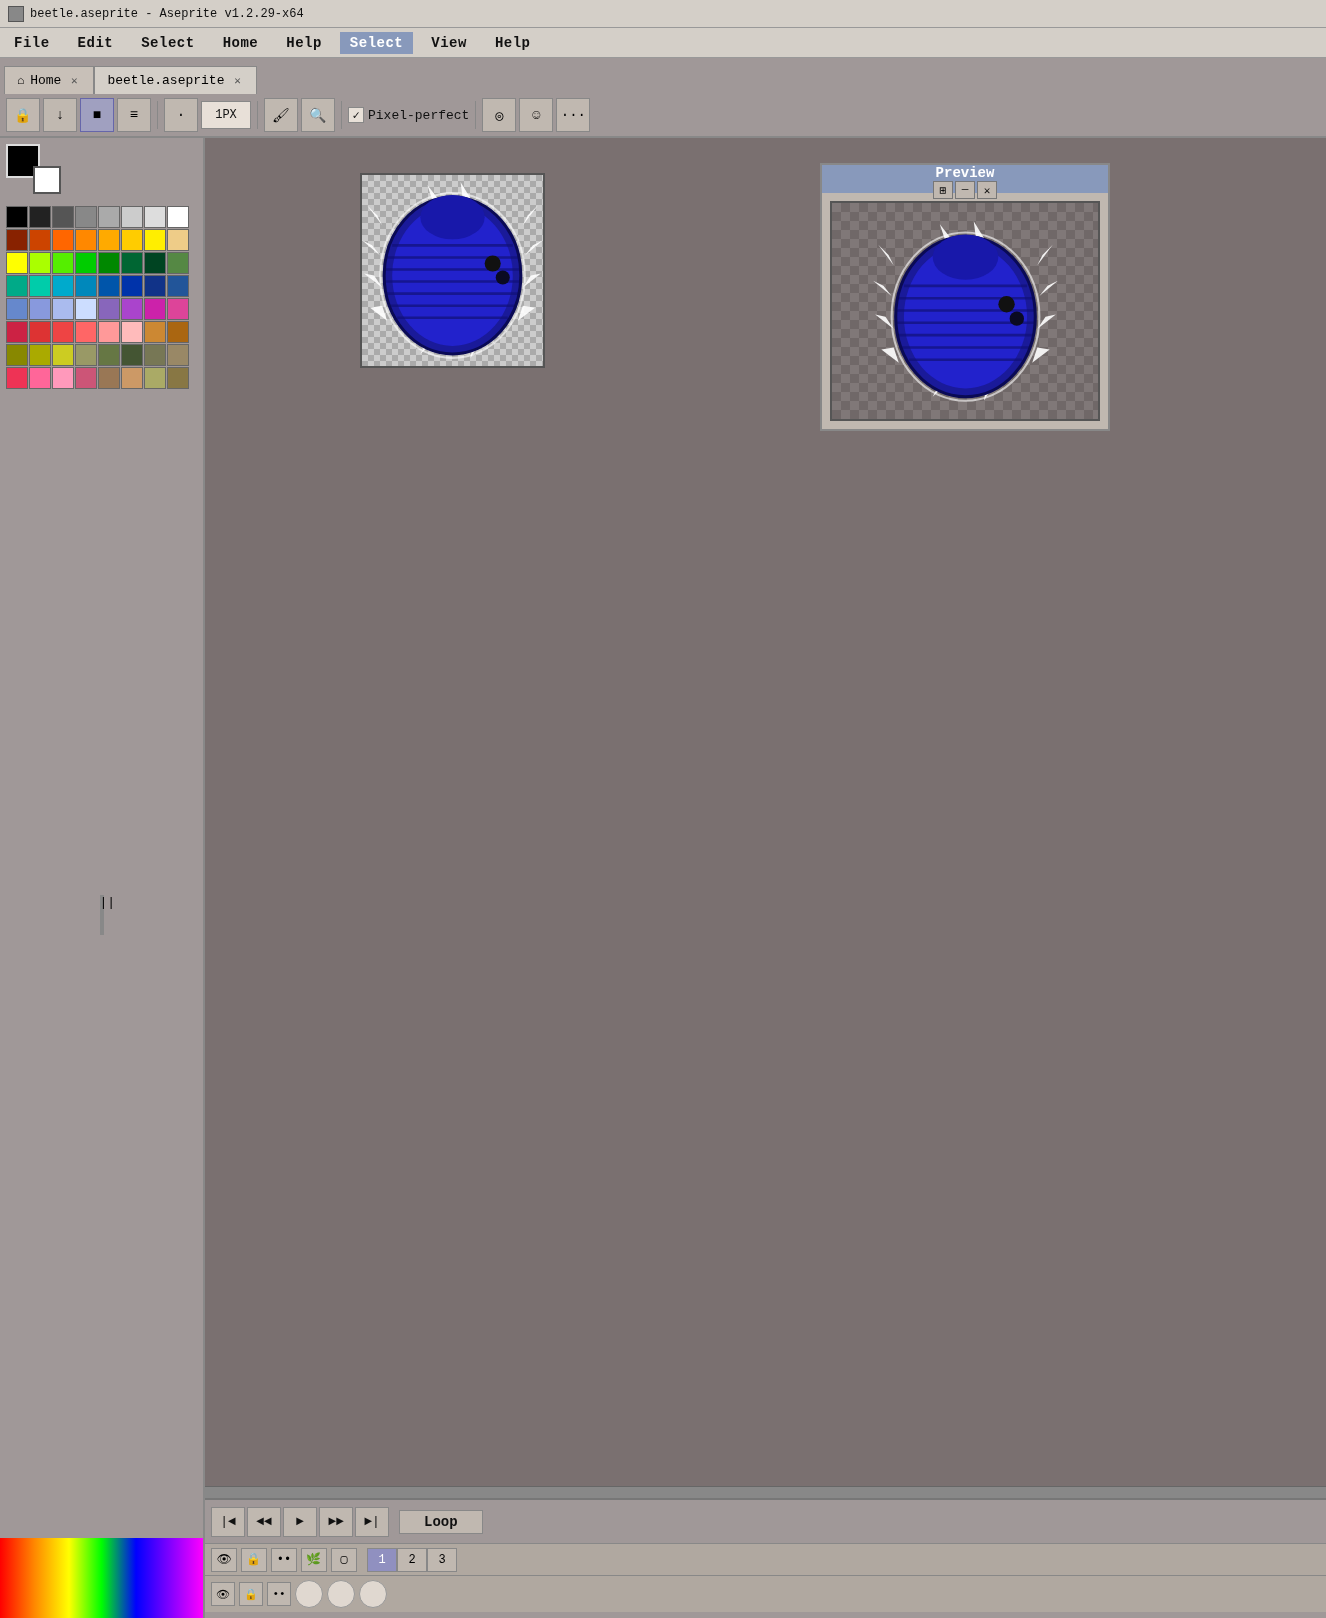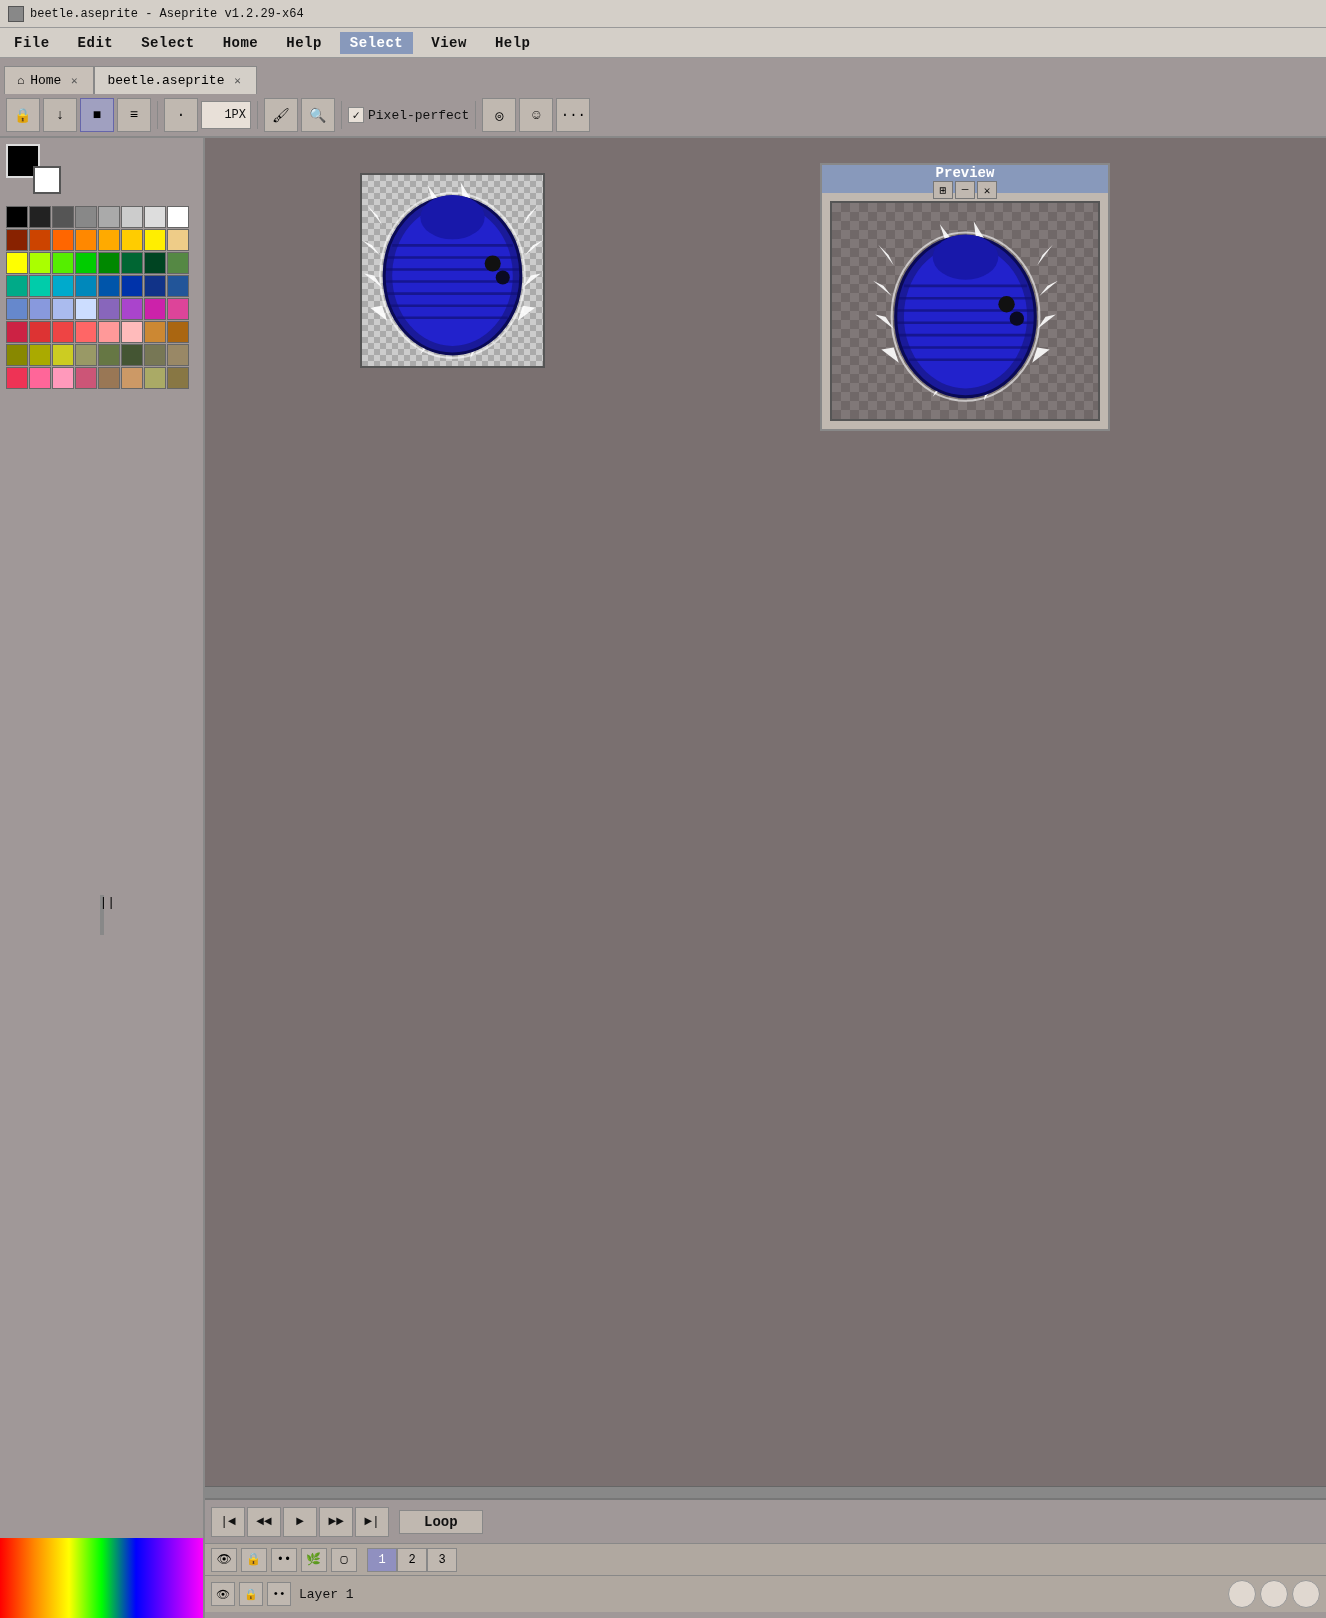--- a/index.html
+++ b/index.html
@@ -130,21 +130,21 @@
       background: #888;
       margin: 0 3px;
     }
     .size-input {
       width: 50px;
       height: 28px;
       background: #e8e0d8;
       border: 1px solid #888;
       font-family: 'Courier New', monospace;
       font-size: 12px;
-      text-align: right;
+      text-align: center;
       color: #111;
       padding: 0 4px;
     }
     .pixel-perfect-label {
       display: flex;
       align-items: center;
       gap: 4px;
       font-size: 13px;
       font-family: 'Courier New', monospace;
       color: #111;
@@ -662,21 +662,20 @@
           <div class="frame-num active">1</div>
           <div class="frame-num">2</div>
           <div class="frame-num">3</div>
         </div>
       </div>
 
       <div id="layer-row">
         <div class="layer-icon-btn">👁</div>
         <div class="layer-icon-btn">🔒</div>
         <div class="layer-icon-btn">••</div>
-        <span class="layer-name">Layer 1</span>
         <div class="frame-cell filled"></div>
         <div class="frame-cell filled"></div>
         <div class="frame-cell filled"></div>
       </div>
 
     </div>
   </div>
 </div>
 
 </body></html>

